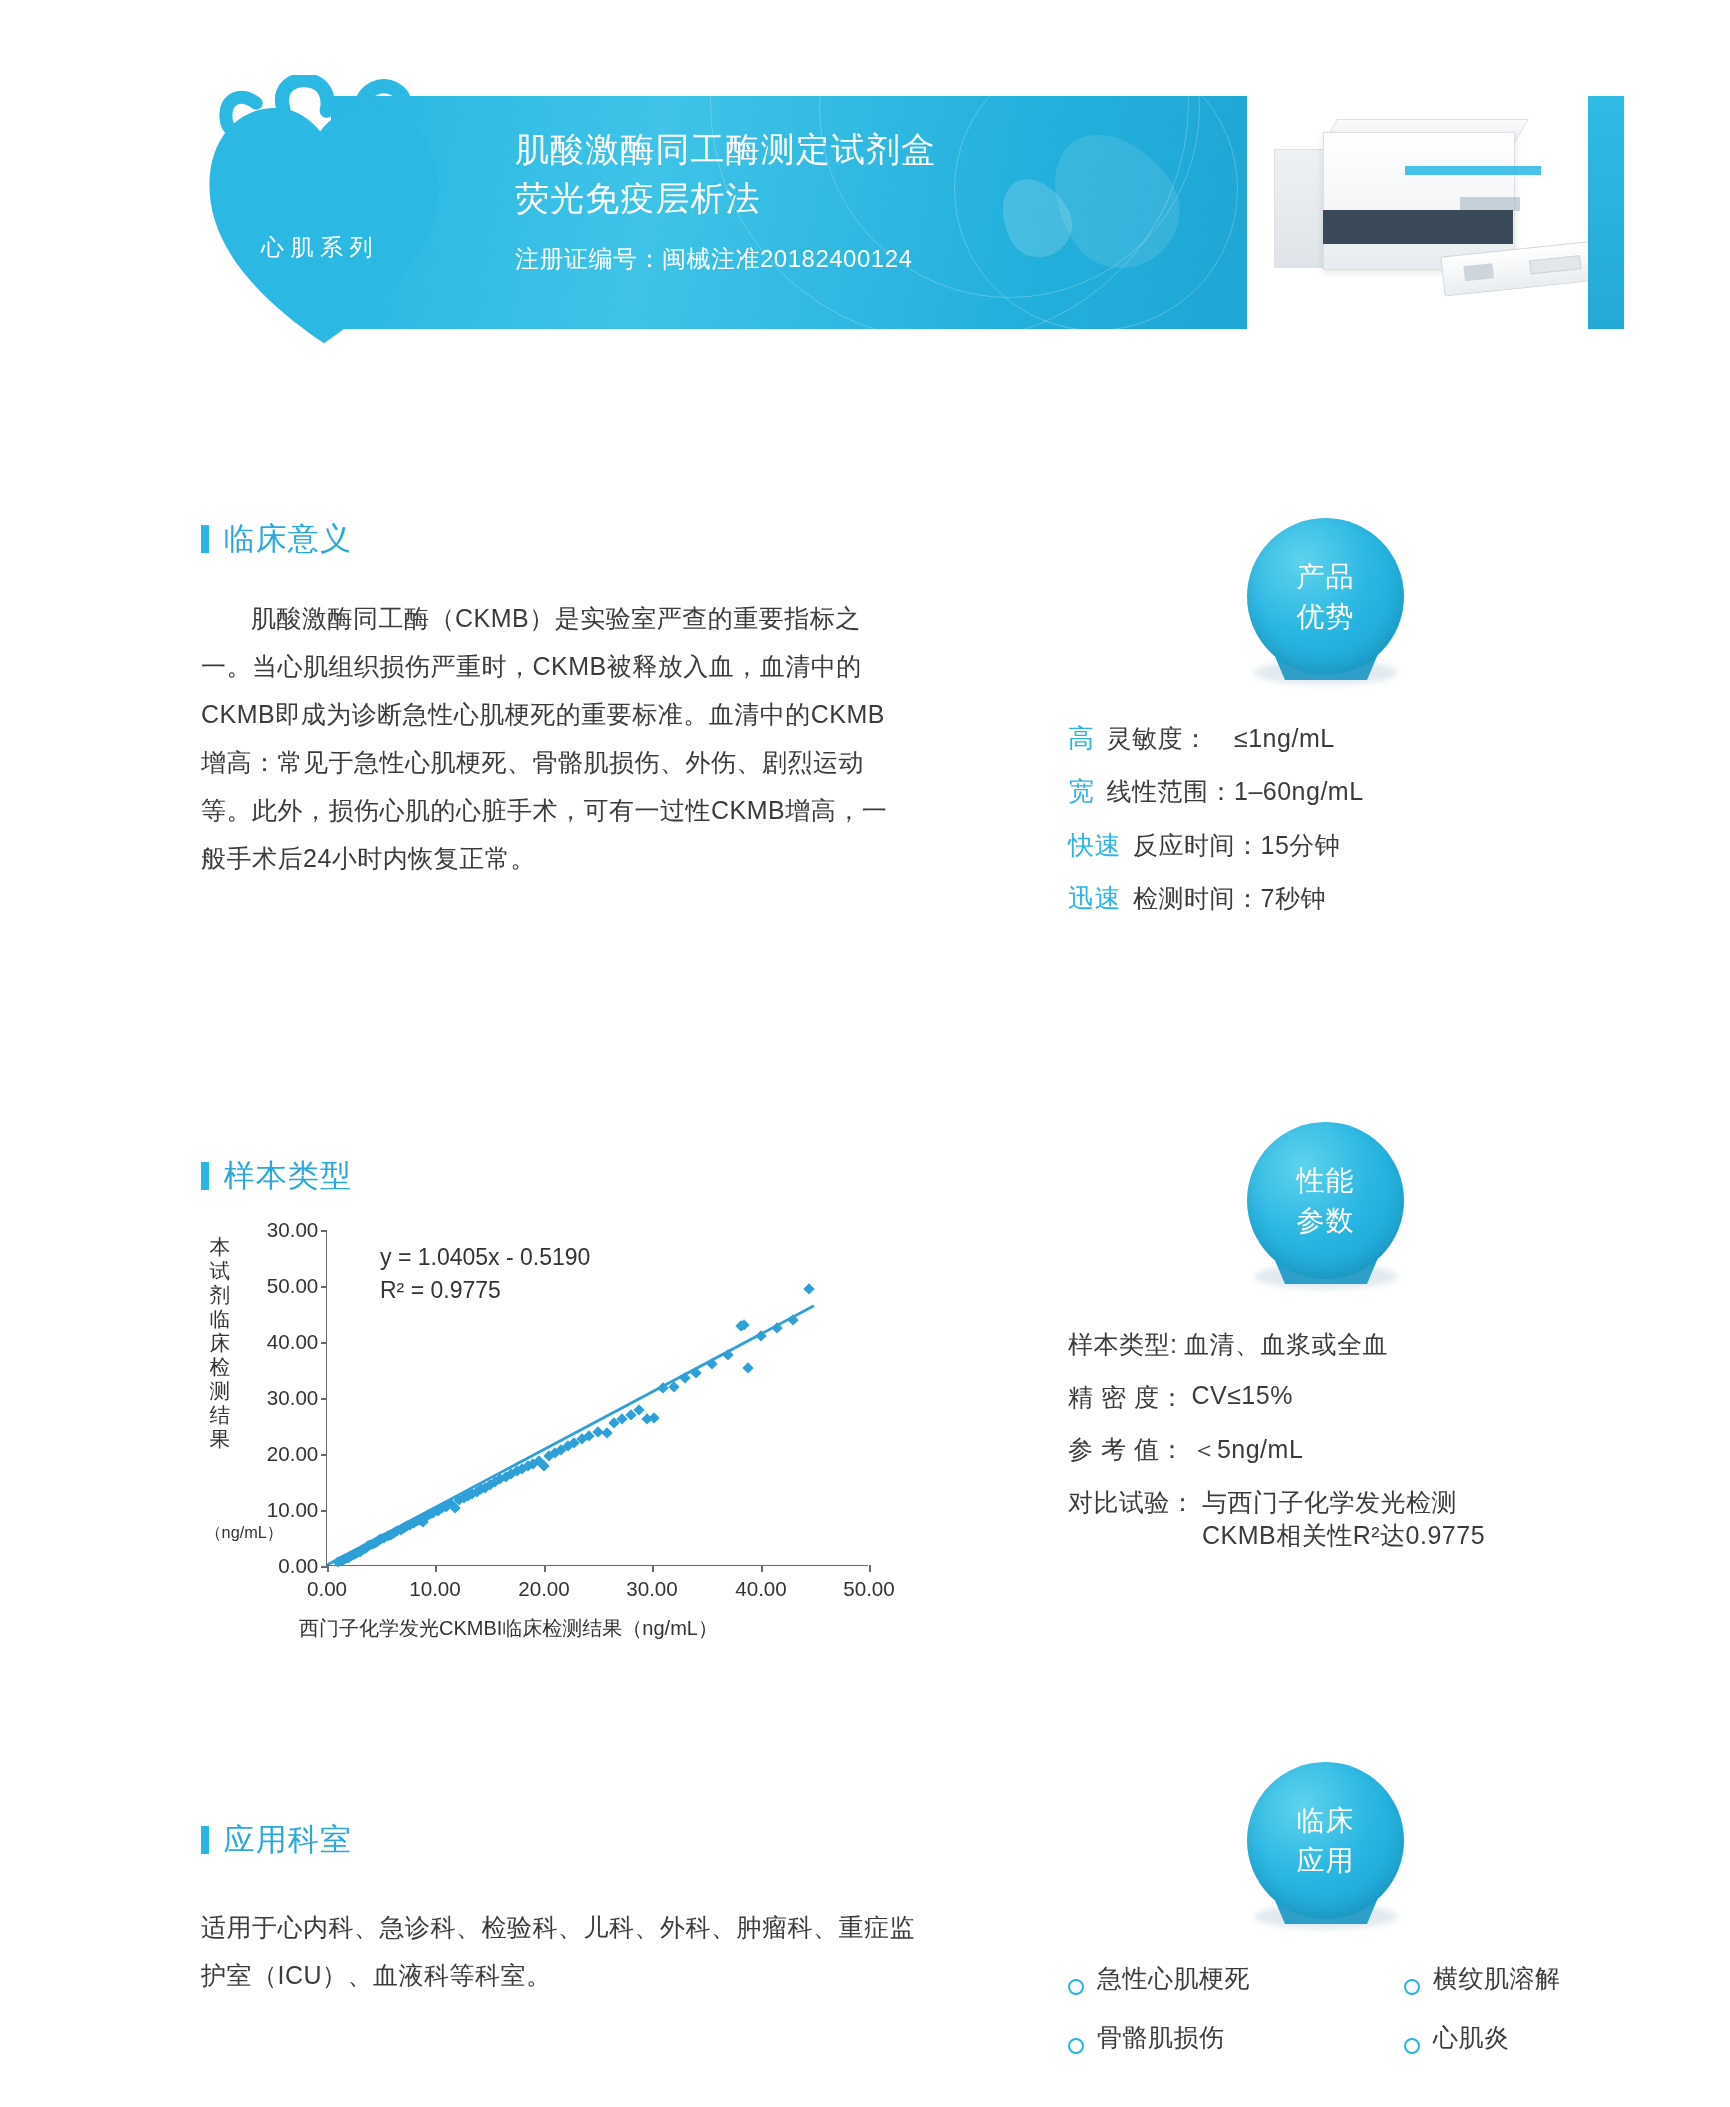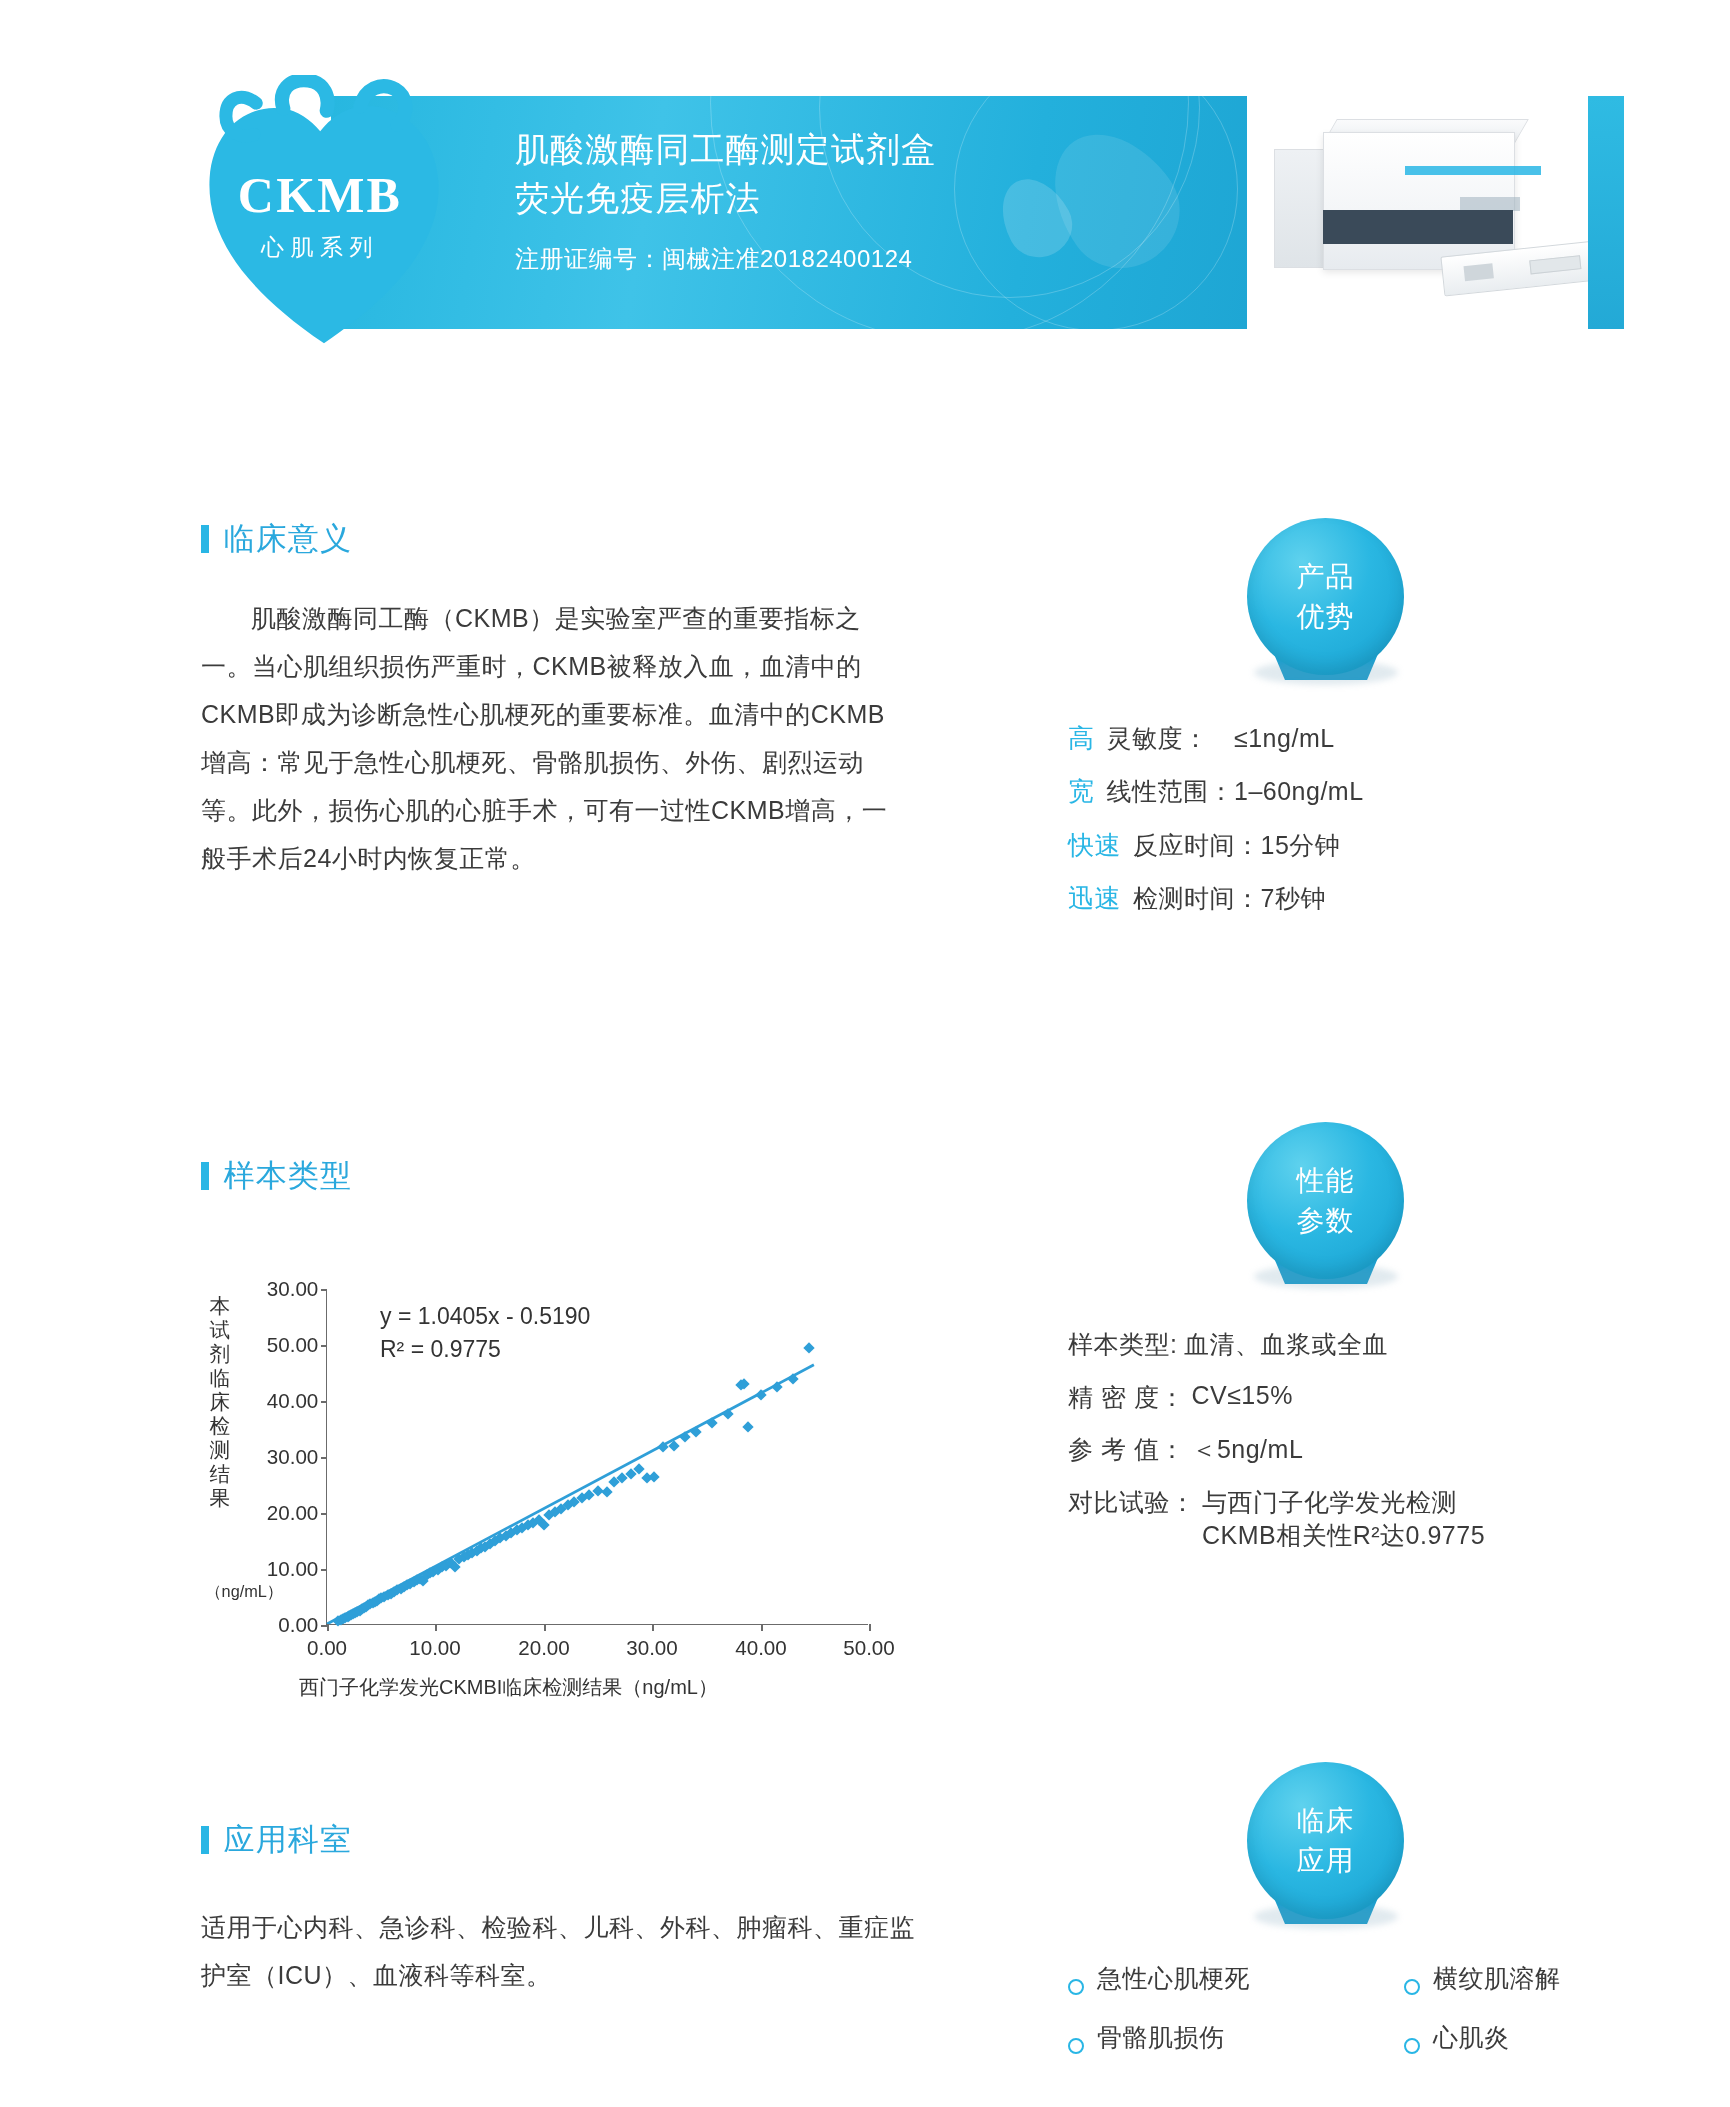--- a/index.html
+++ b/index.html
@@ -367,21 +367,21 @@
   .bullet .btxt {
     font-size: 25px;
     color: #3b3b3b;
     letter-spacing: 0.5px;
   }
 
   
   .chart {
     position: absolute;
     left: 201px;
-    top: 1278px;
+    top: 1219px;
     width: 715px;
     height: 455px;
   }
   .chart .ylabel {
     position: absolute;
     left: 4.3px;
     top: 16.3px;
     width: 29px;
     font-size: 20.6px;
     line-height: 24px;
@@ -490,21 +490,20 @@
   </div>
 
   <div class="heart-wrap">
     <svg class="heart-shape" viewBox="0 0 450 500">
       <path d="M225 495 C 70 390, 8 290, 14 190 C 20 100, 85 52, 150 62 C 176 66, 200 82, 218 104
                C 236 80, 262 62, 292 58 C 360 50, 430 104, 436 196 C 442 292, 380 390, 225 495 Z" fill="#2bb9e4"></path>
       <path d="M150 62 C 140 30, 160 6, 196 10 C 226 14, 236 40, 230 66" fill="none" stroke="#2bb9e4" stroke-width="26" stroke-linecap="round"></path>
       <path d="M292 58 C 300 26, 330 12, 356 26 C 380 40, 382 72, 360 92" fill="none" stroke="#2bb9e4" stroke-width="26" stroke-linecap="round"></path>
       <path d="M100 52 C 70 30, 44 44, 44 76 C 44 104, 70 118, 96 110" fill="none" stroke="#2bb9e4" stroke-width="24" stroke-linecap="round"></path>
     </svg>
-    <div class="heart-text-ckmb">CKMB</div>
     <div class="heart-text-sub">心肌系列</div>
   </div>
 
   <div class="product-photo">
     <div class="box-top"></div>
     <div class="box-left"></div>
     <div class="box-main">
       <div class="box-stripe"></div>
       <div class="box-logo"></div>
     </div>

